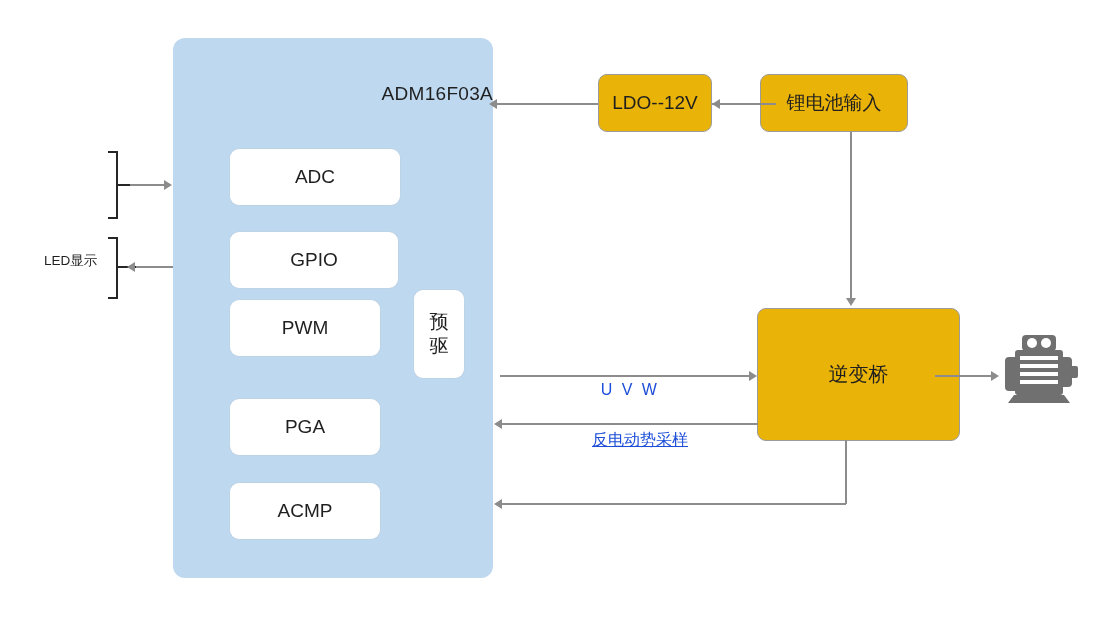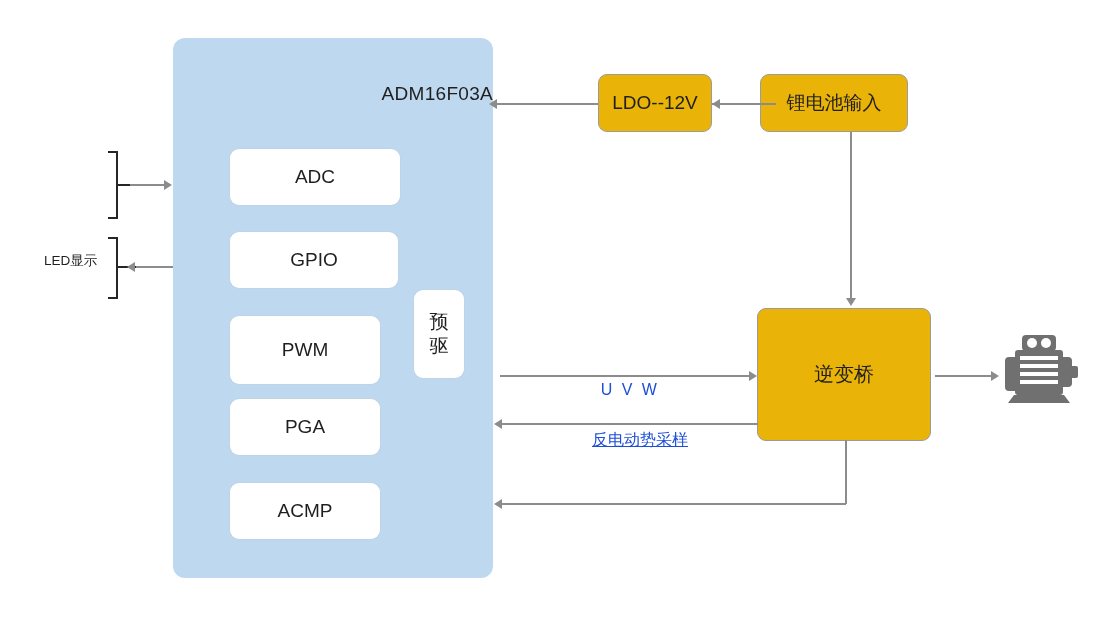--- a/index.html
+++ b/index.html
@@ -48,21 +48,21 @@
     border-radius: 9px;
     display: flex;
     align-items: center;
     justify-content: center;
     font-size: 19px;
     color: #1f1f1f;
     box-shadow: 0 0 0 0.5px rgba(190,200,210,0.5);
   }
   .sub-block.adc   { left: 230px; top: 149px; width: 170px; height: 56px; }
   .sub-block.gpio  { left: 230px; top: 232px; width: 168px; height: 56px; }
-  .sub-block.pwm   { left: 230px; top: 316px; width: 150px; height: 68px; }
+  .sub-block.pwm   { left: 230px; top: 300px; width: 150px; height: 56px; }
   .sub-block.pga   { left: 230px; top: 399px; width: 150px; height: 56px; }
   .sub-block.acmp  { left: 230px; top: 483px; width: 150px; height: 56px; }
 
   .predrv {
     position: absolute;
     left: 414px;
     top: 290px;
     width: 50px;
     height: 88px;
     background: #ffffff;
@@ -85,21 +85,21 @@
     border-radius: 9px;
     display: flex;
     align-items: center;
     justify-content: center;
     font-size: 19px;
     color: #1f1f1f;
     box-sizing: border-box;
   }
   .box.ldo      { left: 598px; top: 74px;  width: 114px; height: 58px; }
   .box.battery  { left: 760px; top: 74px;  width: 148px; height: 58px; }
-  .box.inverter { left: 757px; top: 308px; width: 174px; height: 133px; font-size: 20px; }
+  .box.inverter { left: 757px; top: 308px; width: 203px; height: 133px; font-size: 20px; }
 
   
   .ln {
     position: absolute;
     background: #8c8c8c;
   }
   .ln.h { height: 1.6px; }
   .ln.v { width: 1.6px; }
 
   .arrow {

